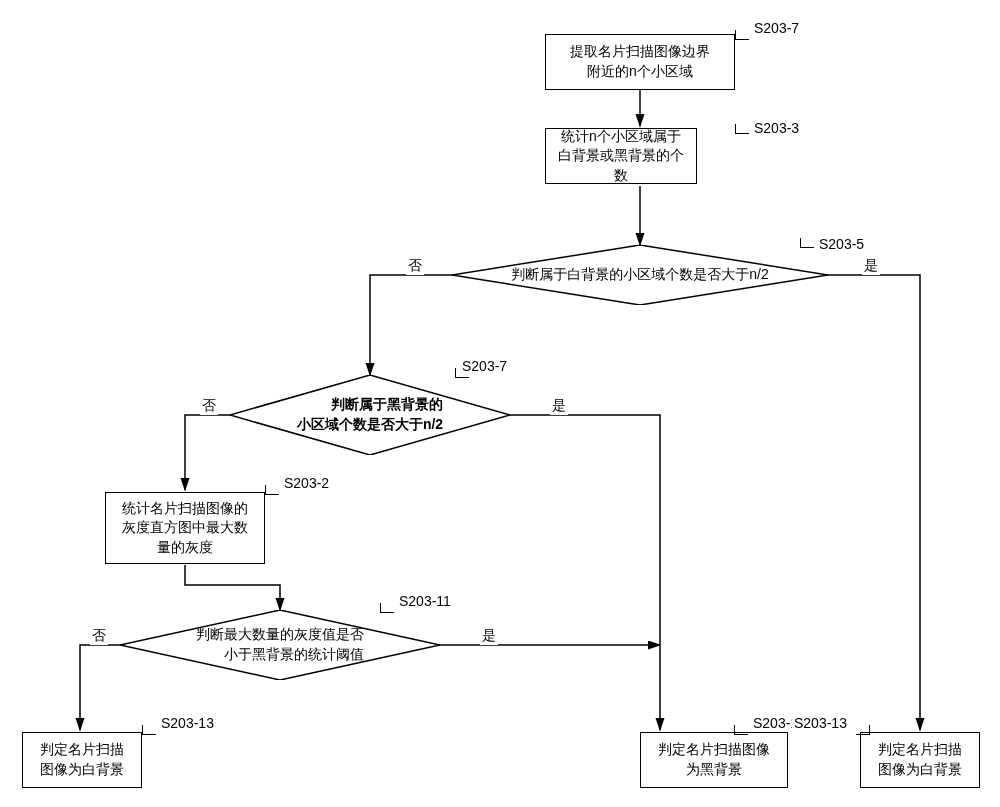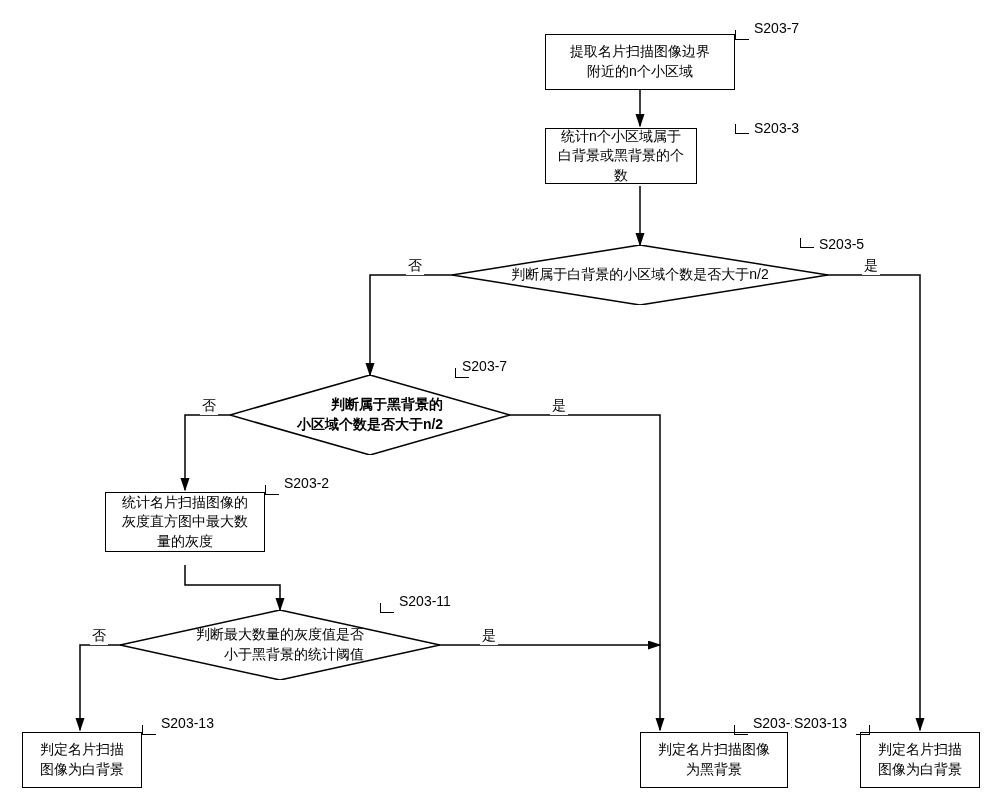--- a/index.html
+++ b/index.html
@@ -127,21 +127,21 @@
     </svg>
   <div class="diamond-text">
       <span>判断属于黑背景的<br>小区域个数是否大于n/2</span>
     </div>
 </div>
 <div class="small-tag" style="left:455px; top:368px;"></div>
 <div class="step-label" style="left:460px; top:358px;">S203-7</div>
 <div class="edge-label" style="left:200px; top:397px;">否</div>
 <div class="edge-label" style="left:550px; top:397px;">是</div>
 
-<div class="node" style="left:105px; top:492px; width:160px; height:60px;">
+<div class="node" style="left:105px; top:492px; width:160px; height:72px;">
   <span>统计名片扫描图像的<br>灰度直方图中最大数<br>量的灰度</span>
 </div>
 <div class="small-tag" style="left:265px; top:485px;"></div>
 <div class="step-label" style="left:282px; top:475px;">S203-2</div>
 
 <div class="diamond" style="left:120px; top:610px; width:320px; height:70px;text-decoration:underline;">
   <svg width="320" height="70" viewBox="0 0 320 70">
       <polygon points="160,0 320,35 160,70 0,35" fill="#fff" stroke="#000" stroke-width="1.5"></polygon>
     </svg>
   <div class="diamond-text">

